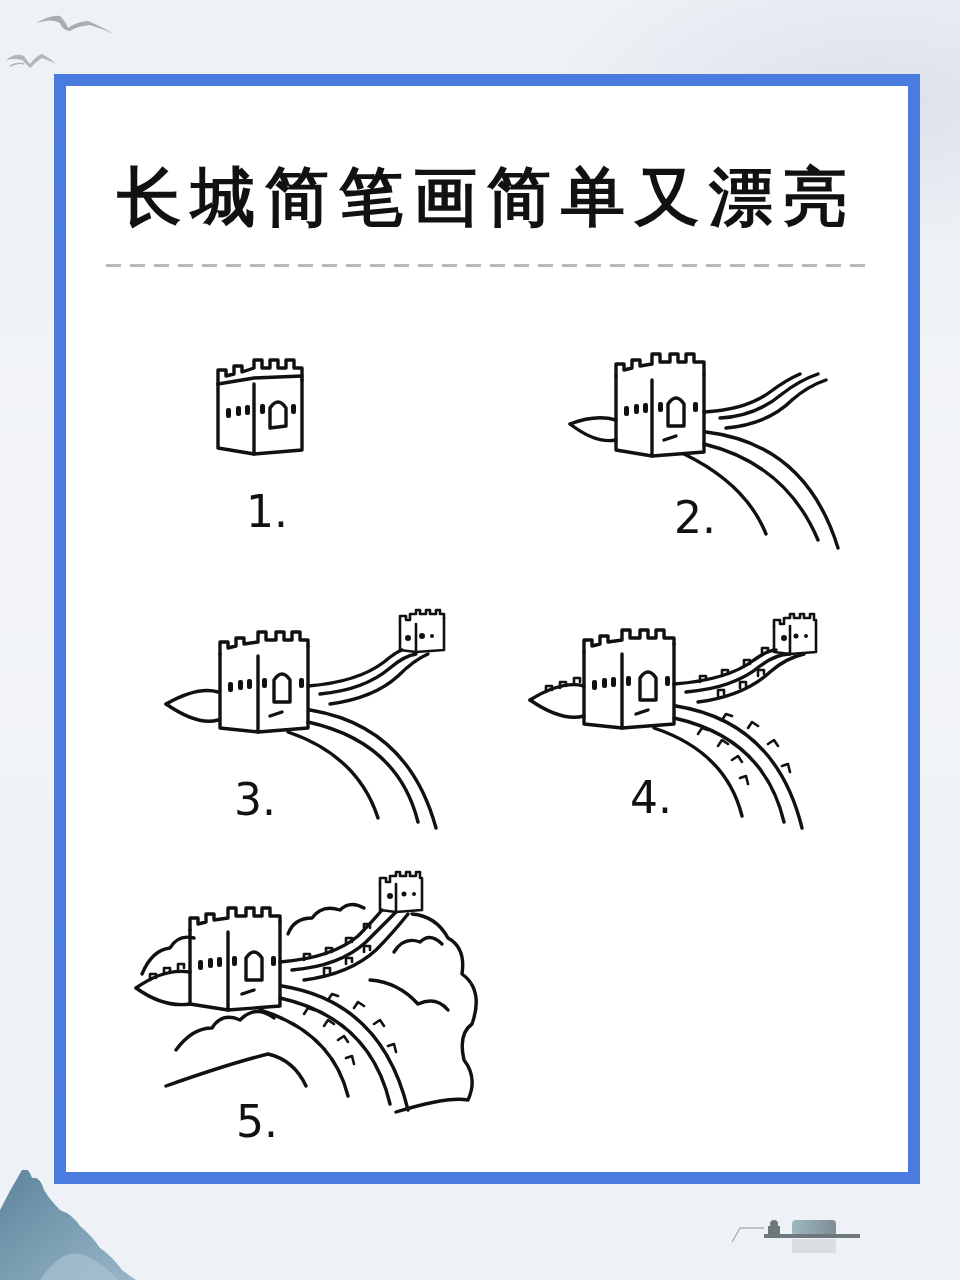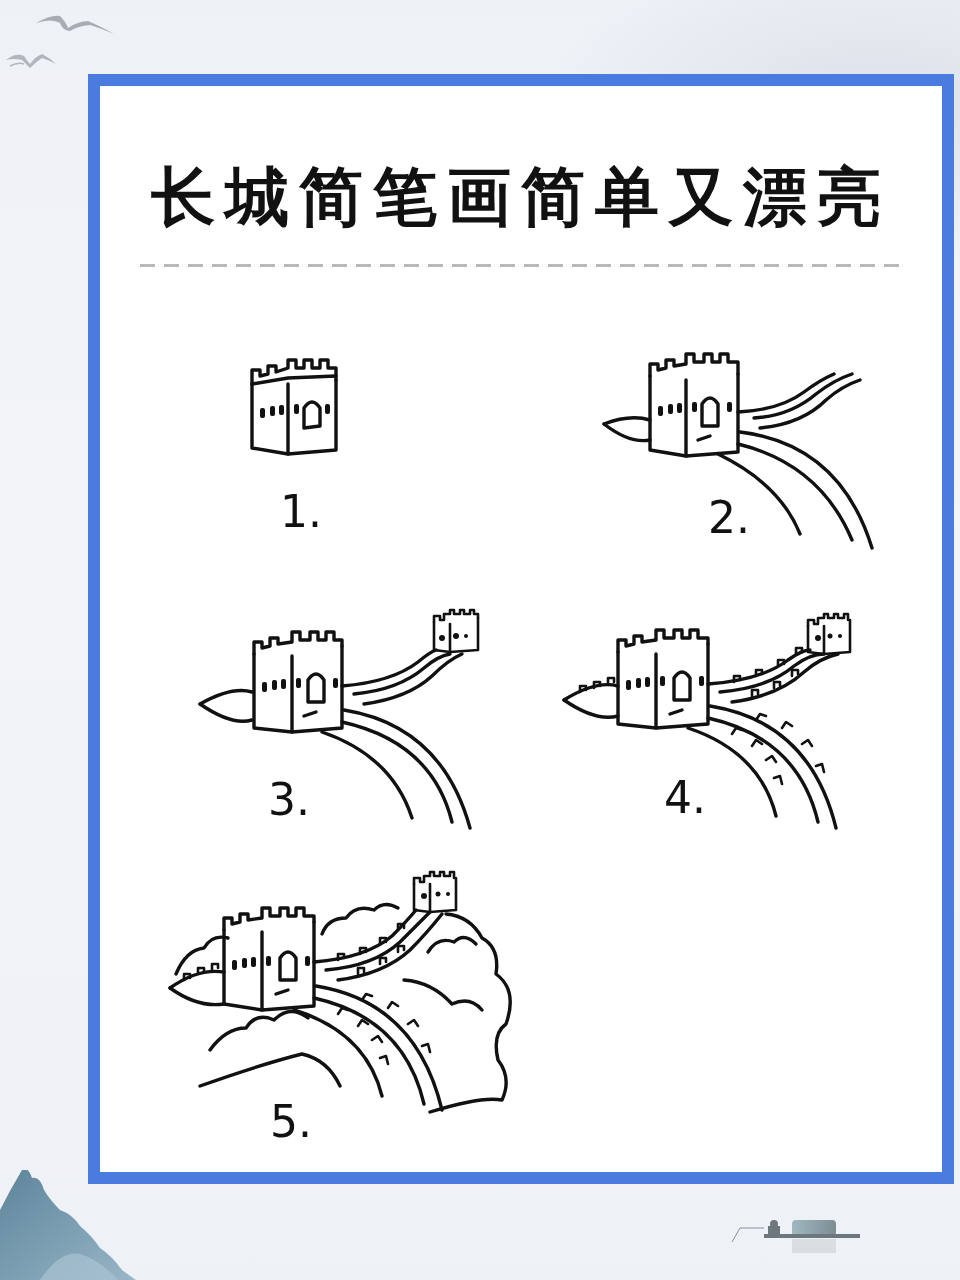--- a/index.html
+++ b/index.html
@@ -11,21 +11,21 @@
   .bg-mist {
     position:absolute; right:0; top:0; width:420px; height:260px;
     background: radial-gradient(ellipse at 80% 40%, rgba(200,208,220,0.5), rgba(238,241,246,0) 70%);
   }
   .birds { position:absolute; left:0; top:0; width:130px; height:80px; }
   .mountain { position:absolute; left:0; bottom:0; width:150px; height:110px; }
   .boat { position:absolute; left:730px; top:1212px; width:140px; height:44px; }
 
   .frame {
     position:absolute; left:54px; top:74px; width:866px; height:1110px;
-    box-sizing:border-box; border:12px solid #4a7ce0; background:#ffffff;margin-left:34px;
+    box-sizing:border-box; border:12px solid #4a7ce0; background:#ffffff;
   }
   .title {
     position:absolute; left:0; right:0; top:76px; text-align:center;
     font-family:"DejaVu Sans", sans-serif; font-weight:bold;
     font-size:64px; letter-spacing:10px; color:#111; line-height:70px;
   }
   .divider {
     position:absolute; left:40px; right:40px; top:178px; height:3px;
     background: repeating-linear-gradient(90deg, #b9b9b9 0 15px, transparent 15px 24px);
   }

